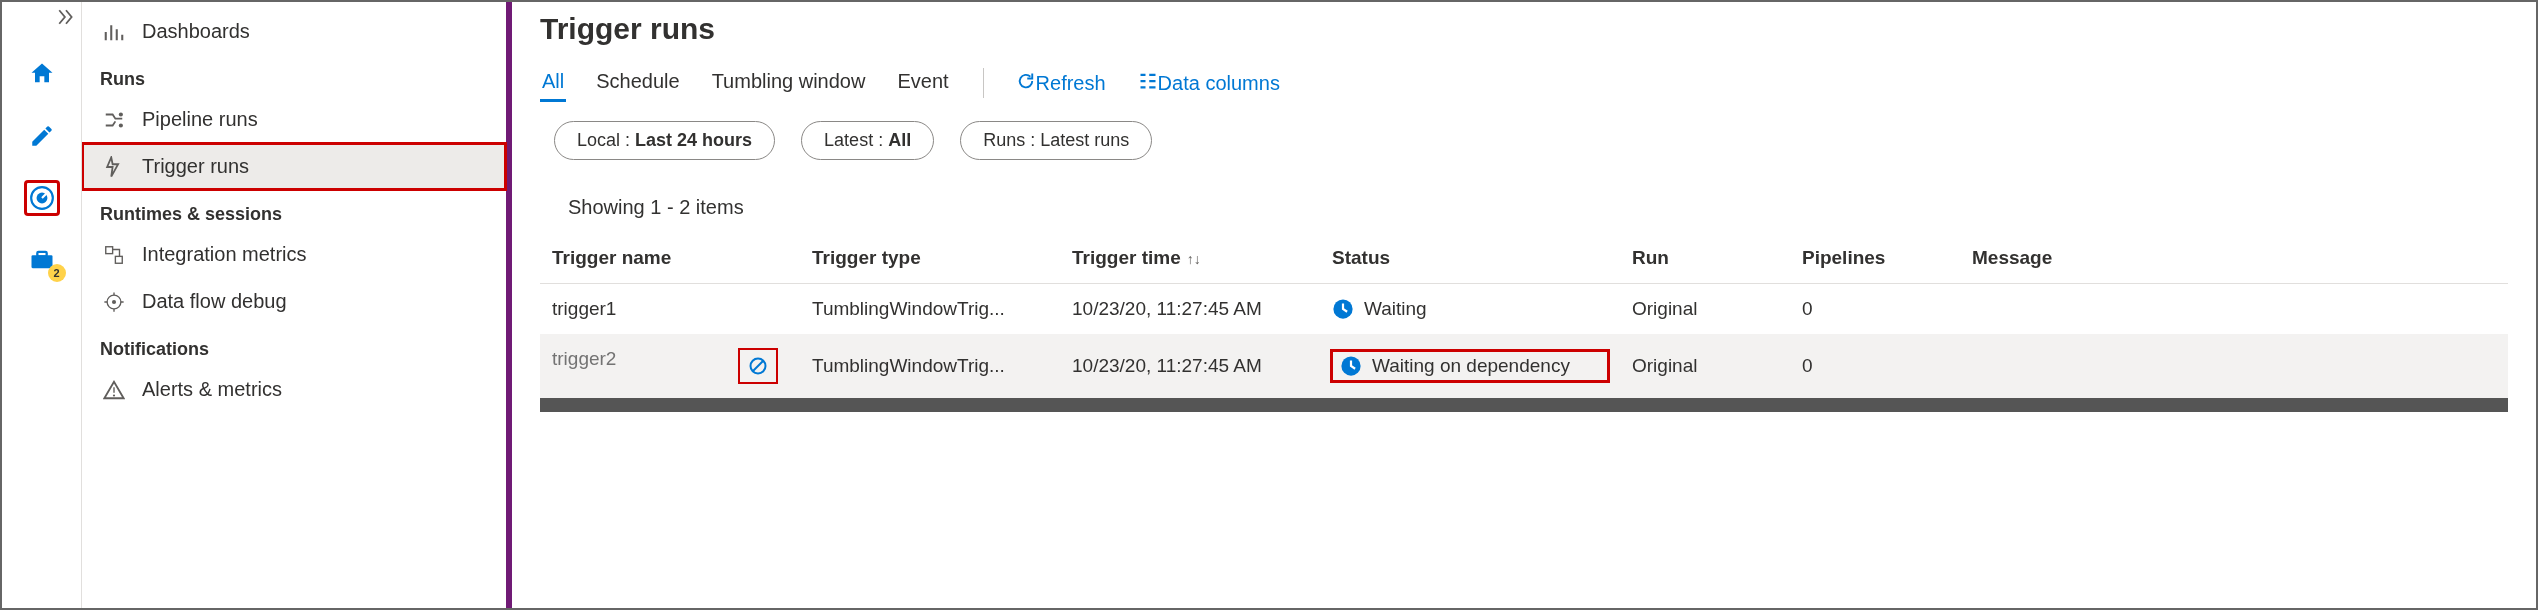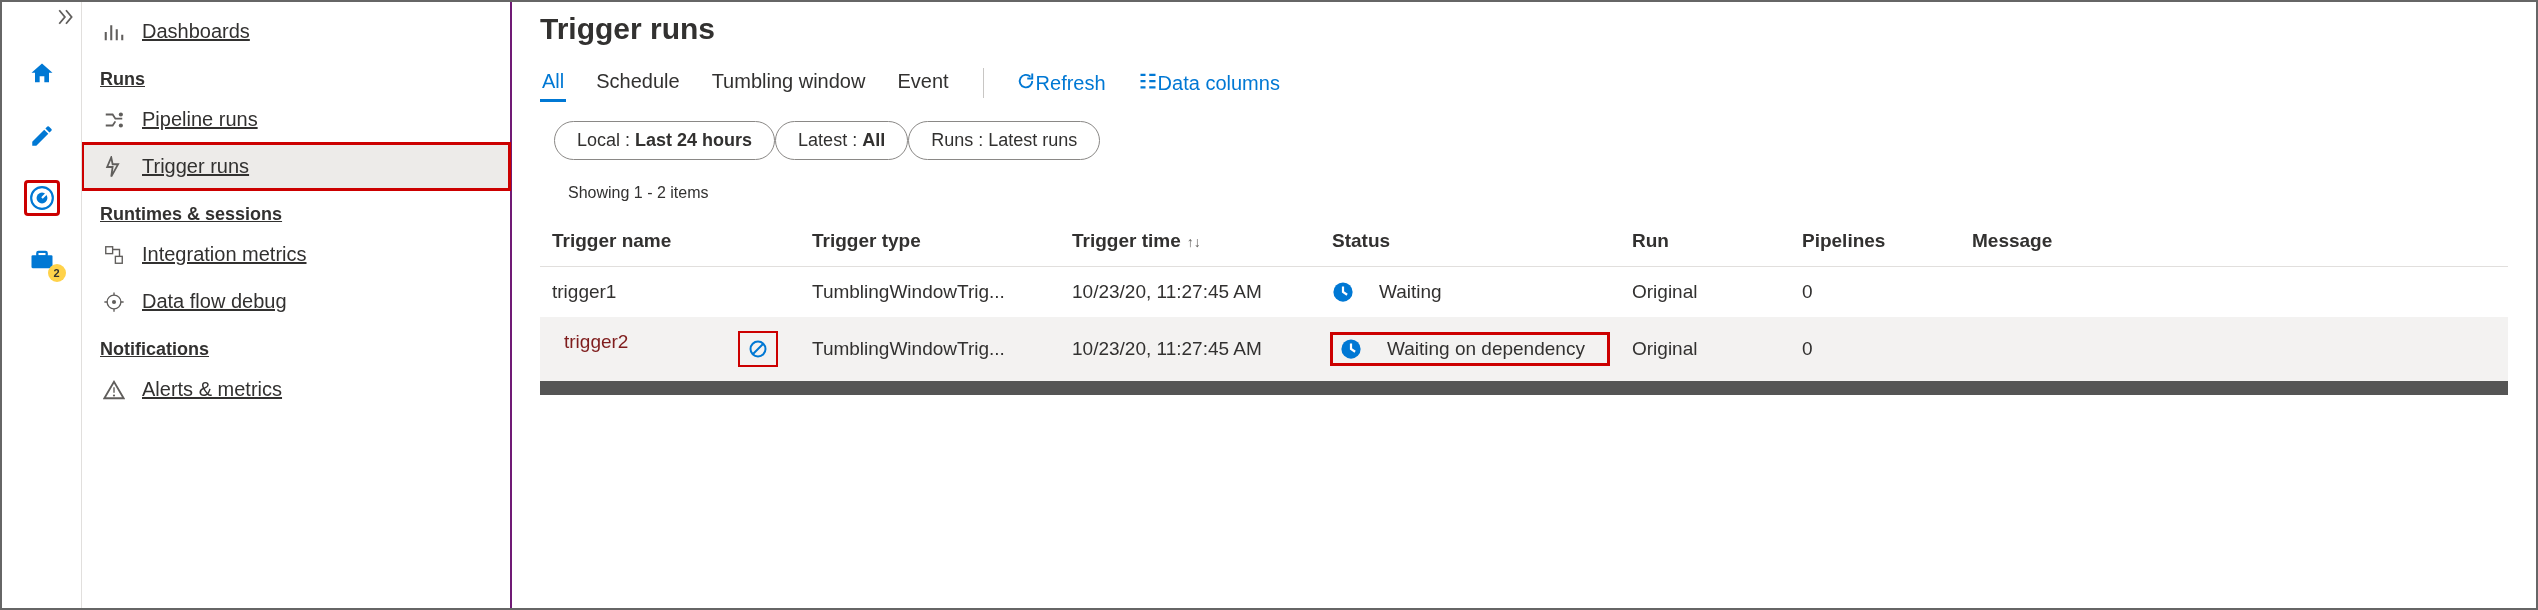--- a/index.html
+++ b/index.html
@@ -26,25 +26,24 @@
     position: relative;
   }
   .rail-expand { align-self: flex-end; margin-right: 6px; font-size: 16px; color: #605e5c; cursor: pointer; }
   .rail-icon { width: 36px; height: 36px; display:flex; align-items:center; justify-content:center; font-size: 24px; color:#0078d4; cursor:pointer; position:relative;}
   .rail-icon.gauge { border:3px solid #c00; border-radius:4px; padding:2px; }
   .rail-icon.gauge svg circle.inner { fill:#0078d4; }
   .badge { position:absolute; bottom:-4px; right:-6px; background:#ffd24a; color:#323130; font-size:11px; width:18px; height:18px; border-radius:50%; display:flex; align-items:center; justify-content:center; font-weight:600;}
   
   .sidebar {
     width: 430px;
-    border-right: 2px solid #701a75;
+    border-right: 6px solid #701a75;
     padding-top: 6px;
     display:flex;
     flex-direction:column;
-    text-decoration:underline;
   }
   .side-item {
     display:flex; align-items:center; gap:14px;
     padding: 12px 18px;
     cursor:pointer;
     font-size: 20px;
   }
   .side-item .ico { width:28px; display:flex; justify-content:center; color:#605e5c; }
   .side-item.active {
     background:#edebe9;
@@ -60,31 +59,31 @@
   
   .main { flex:1; padding: 10px 28px; display:flex; flex-direction:column; }
   .page-title { font-size:30px; font-weight:600; margin-bottom:18px; }
   .tabs-row { display:flex; align-items:center; gap:32px; border-bottom:1px solid transparent; margin-bottom:18px;}
   .tabs { display:flex; gap:28px; font-size:20px;}
   .tab { padding:6px 2px; cursor:pointer; color:#323130; }
   .tab.active { color:#0078d4; border-bottom:3px solid #0078d4; }
   .vdiv { width:1px; height:30px; background:#c8c6c4; }
   .toolbar-btn { display:flex; align-items:center; color:#0078d4; font-size:20px; cursor:pointer; }
   .toolbar-btn .ico { font-size:20px; }
-  .filters { display:flex; margin-bottom:20px; padding-left:14px;}
+  .filters { display:flex; gap:26px; margin-bottom:20px; padding-left:14px;}
   .pill { border:1px solid #8a8886; border-radius:999px; padding:8px 22px; font-size:18px; cursor:pointer; white-space:nowrap;}
   .pill b { font-weight:700; }
-  .showing { font-size:16px; margin:4px 0 14px 28px; }
+  .showing { font-size:20px; margin:16px 0 14px 28px; }
   
   table { width:100%; border-collapse:collapse; font-size:19px;}
   thead th { text-align:left; font-weight:600; padding:14px 12px; border-bottom:1px solid #e1dfdd;}
   tbody td { padding:14px 12px; }
   tbody tr.hover { background:#f3f2f1; }
-  .link { color:#7f1d1d; cursor:pointer;margin-left:12px; }
-  .status-cell { display:flex; align-items:center; gap:25px; }
+  .link { color:#737373; cursor:pointer; }
+  .status-cell { display:flex; align-items:center; gap:10px; }
   .status-icon { width:22px; height:22px; }
   .sort-arrows { color:#605e5c; font-size:14px; margin-left:6px;}
   .red-box { outline:3px solid #c00; outline-offset:-1px;text-align:right; }
   .cancel-box { width:40px; height:36px; display:inline-flex; align-items:center; justify-content:center; border:2px solid #c00; margin-right:10px; vertical-align:middle;}
   .bottom-scroll { height:14px; background:#555; margin-top:0; }
 </style>
 </head>
 <body>
 
 <div class="icon-rail">

